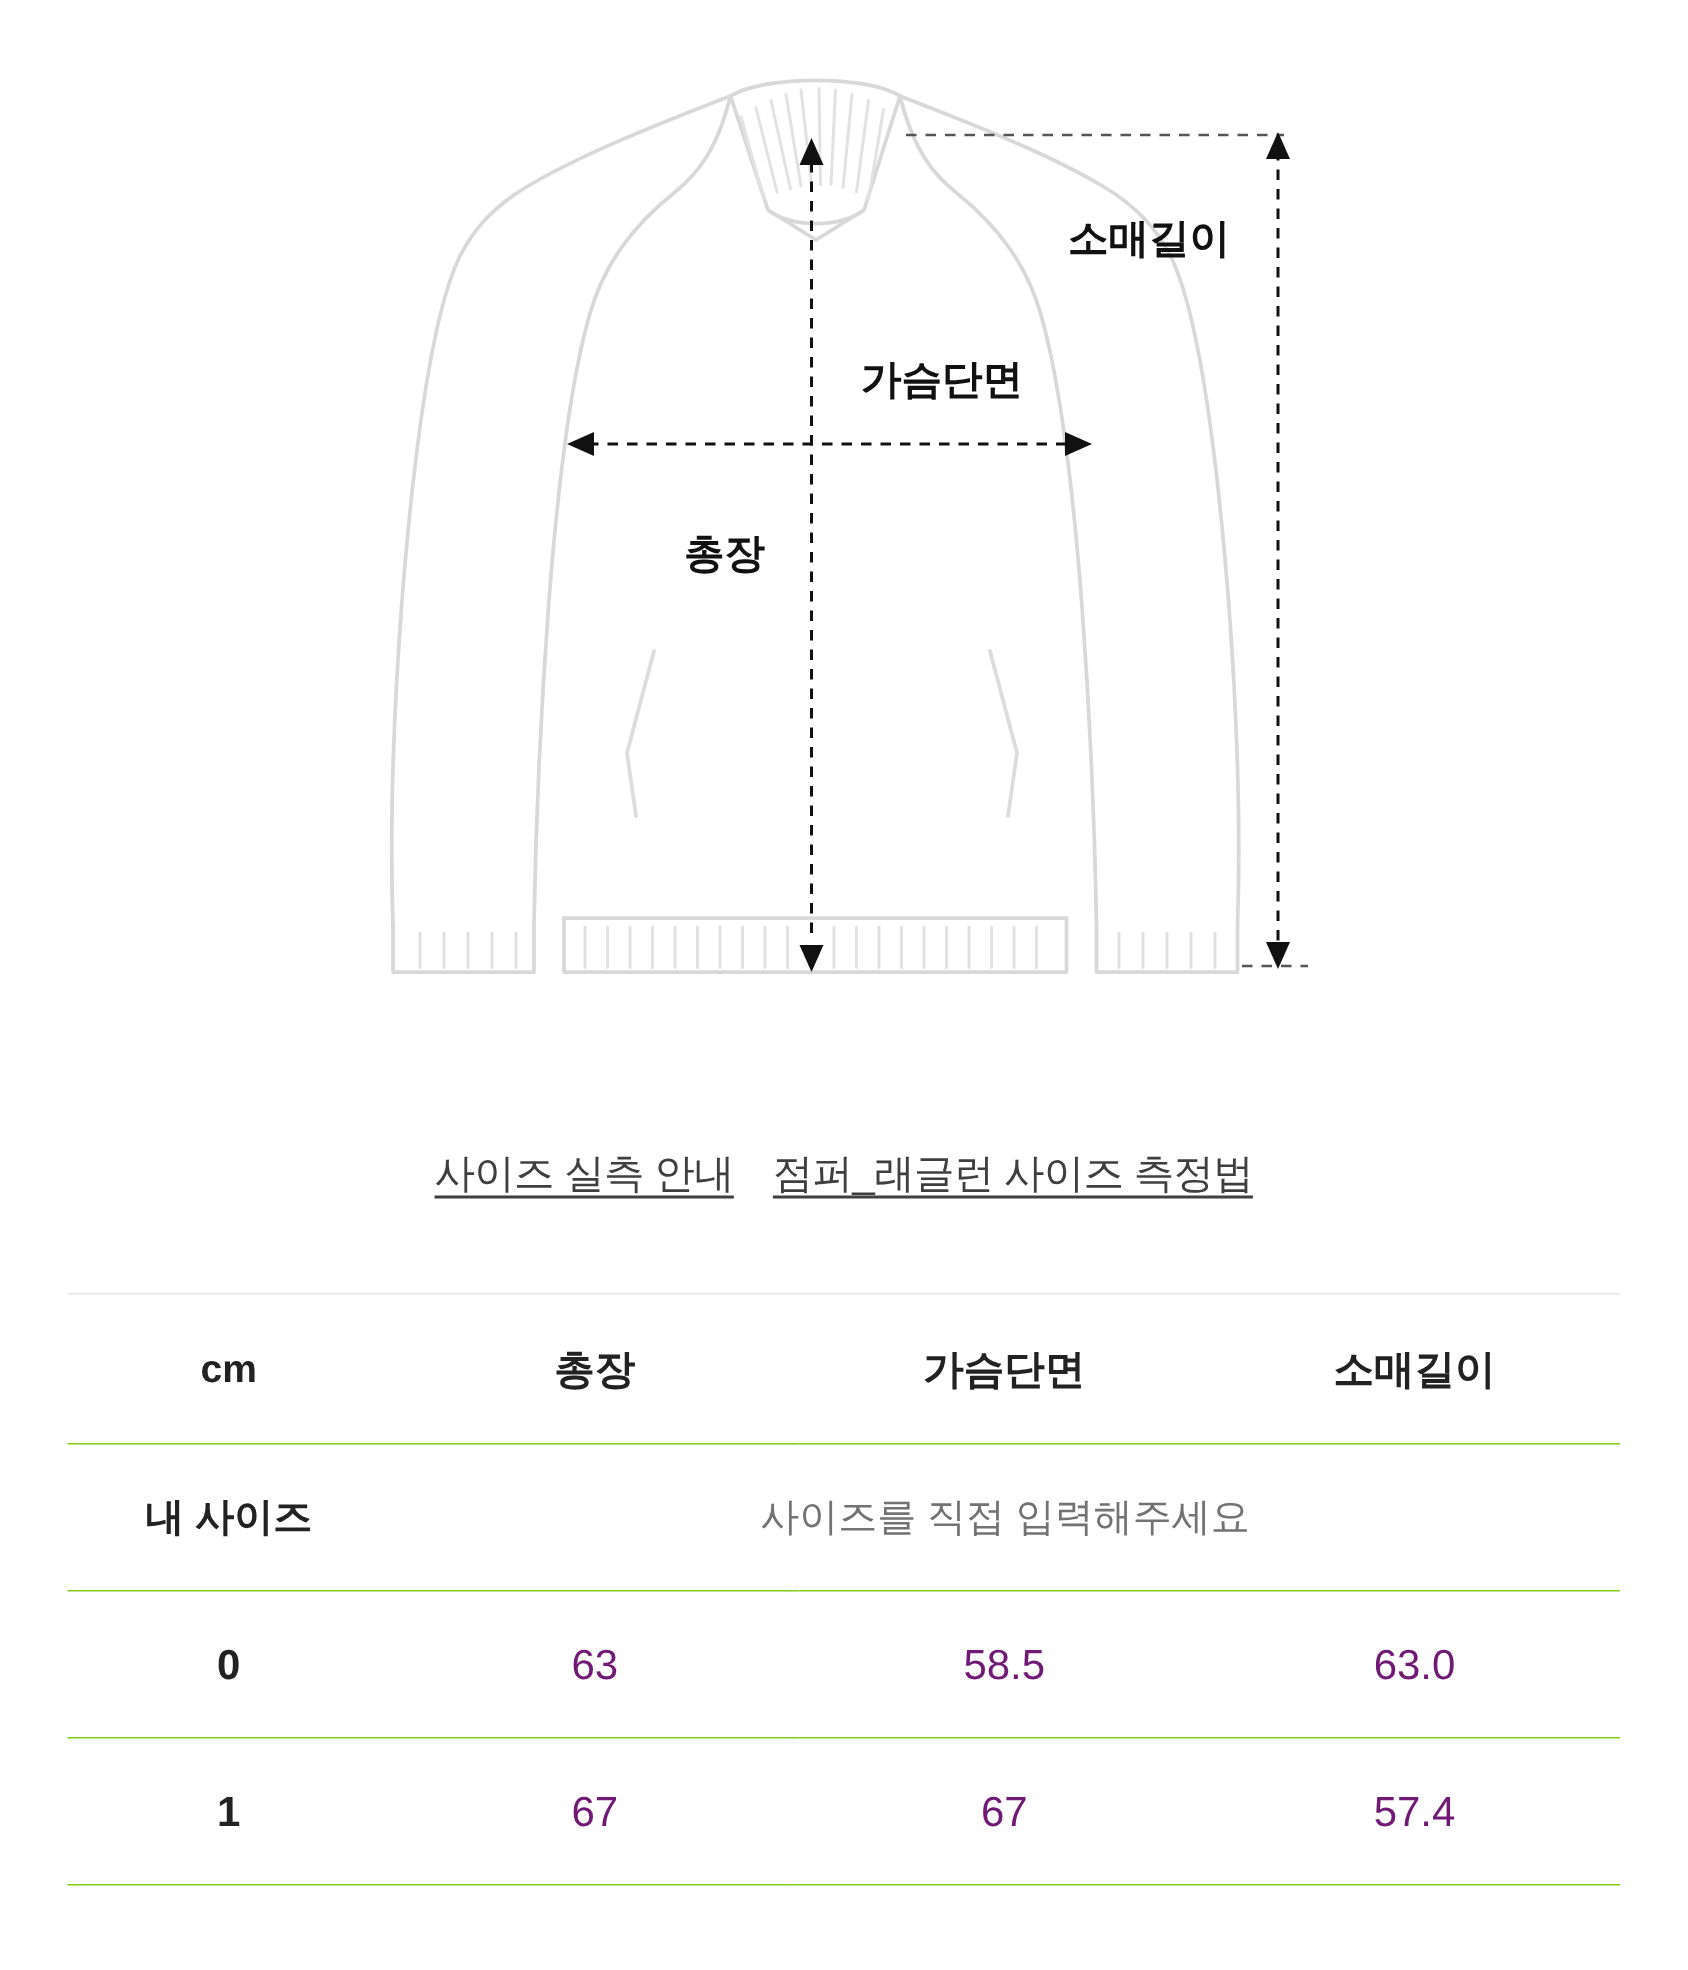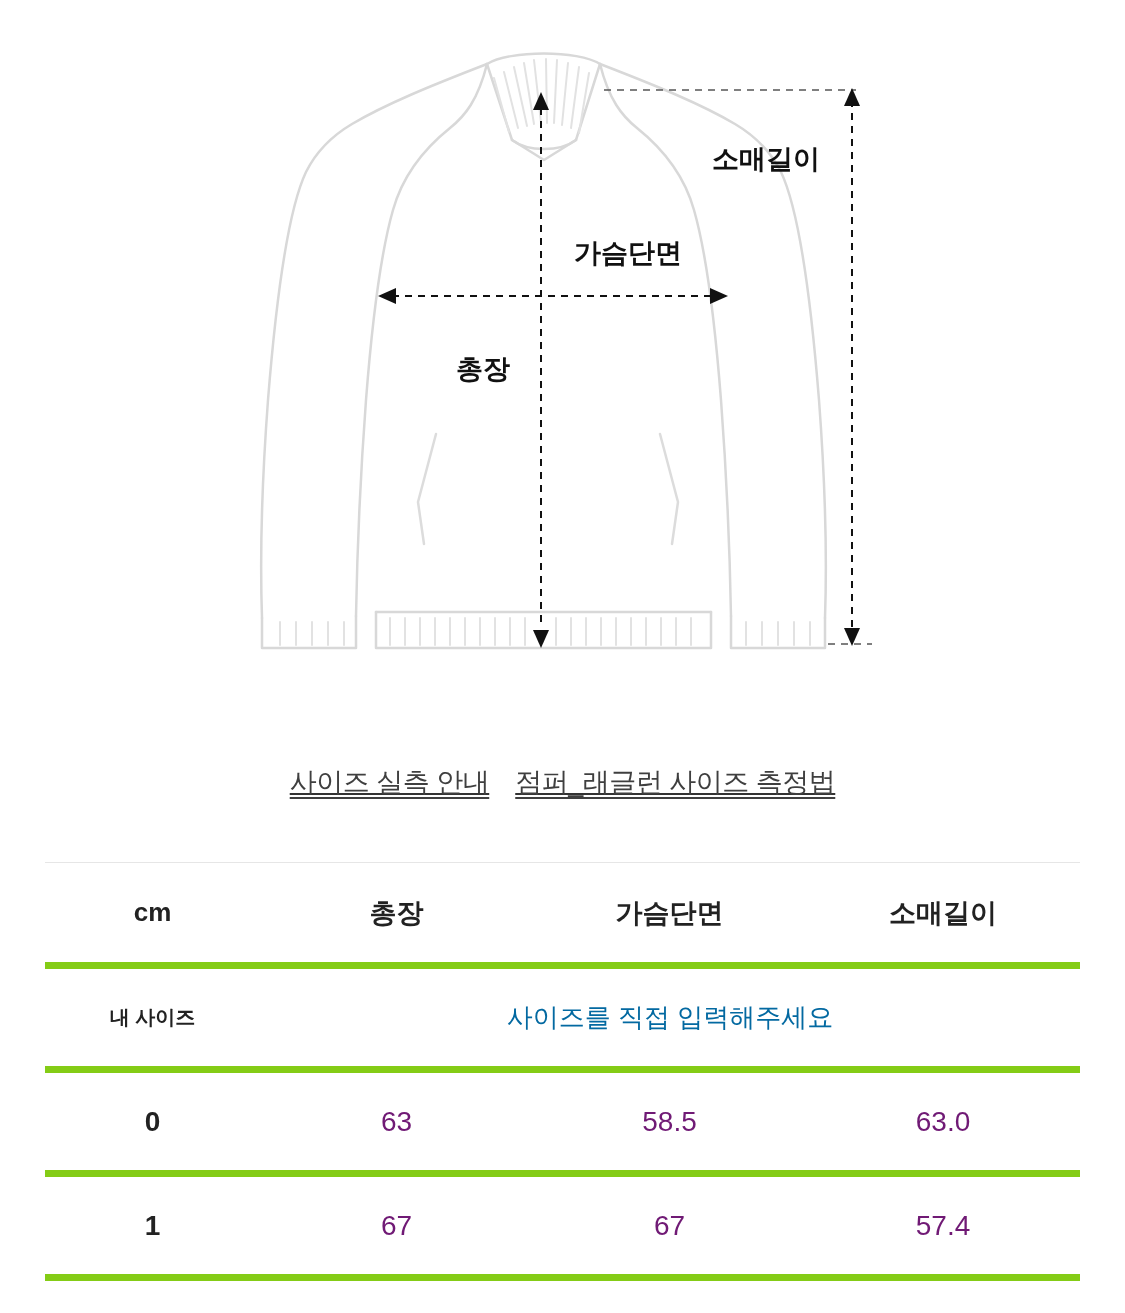--- a/index.html
+++ b/index.html
@@ -31,65 +31,64 @@
     display: block;
   }
 
   
   .guide-links {
     display: flex;
     justify-content: center;
     align-items: baseline;
     gap: 26px;
     margin-top: 4px;
-    text-decoration: underline;
   }
   .guide-links a {
     color: #3f3f3f;
     font-size: 27px;
     text-decoration: underline;
     text-underline-offset: 6px;
     letter-spacing: -0.5px;
   }
 
   
   .size-table {
     width: 1035px;
     margin: 62px auto 0 auto;
     border-collapse: collapse;
     table-layout: fixed;
   }
   .size-table td, .size-table th {
     border-top: 1px solid #e6e6e6;
-    border-bottom: 7px solid #84cc16;
+    border-bottom: 1px solid #84cc16;
     text-align: center;
     font-weight: normal;
     color: #3b3b3b;
   }
   .size-table .hrow td {
     height: 97px;
     font-size: 27px;
     font-weight: bold;
     color: #222222;
     background: #ffffff;
   }
   .size-table .hrow td.unit {
     font-family: "Liberation Sans", sans-serif;
     font-size: 26px;
   }
   .size-table .myrow td {
     height: 95px;
-    font-size: 20px;
+    font-size: 26px;
   }
   .size-table .myrow td.label {
     font-weight: bold;
     color: #222222;
   }
   .size-table .myrow td.input-cell {
-    color: #0369a1;
+    color: #737373;
     font-size: 26px;
   }
   .size-table .drow td {
     height: 95px;
     font-size: 28px;
     color: #701a75;
   }
   .size-table .drow td.idx {
     color: #222222;
     font-weight: bold;

